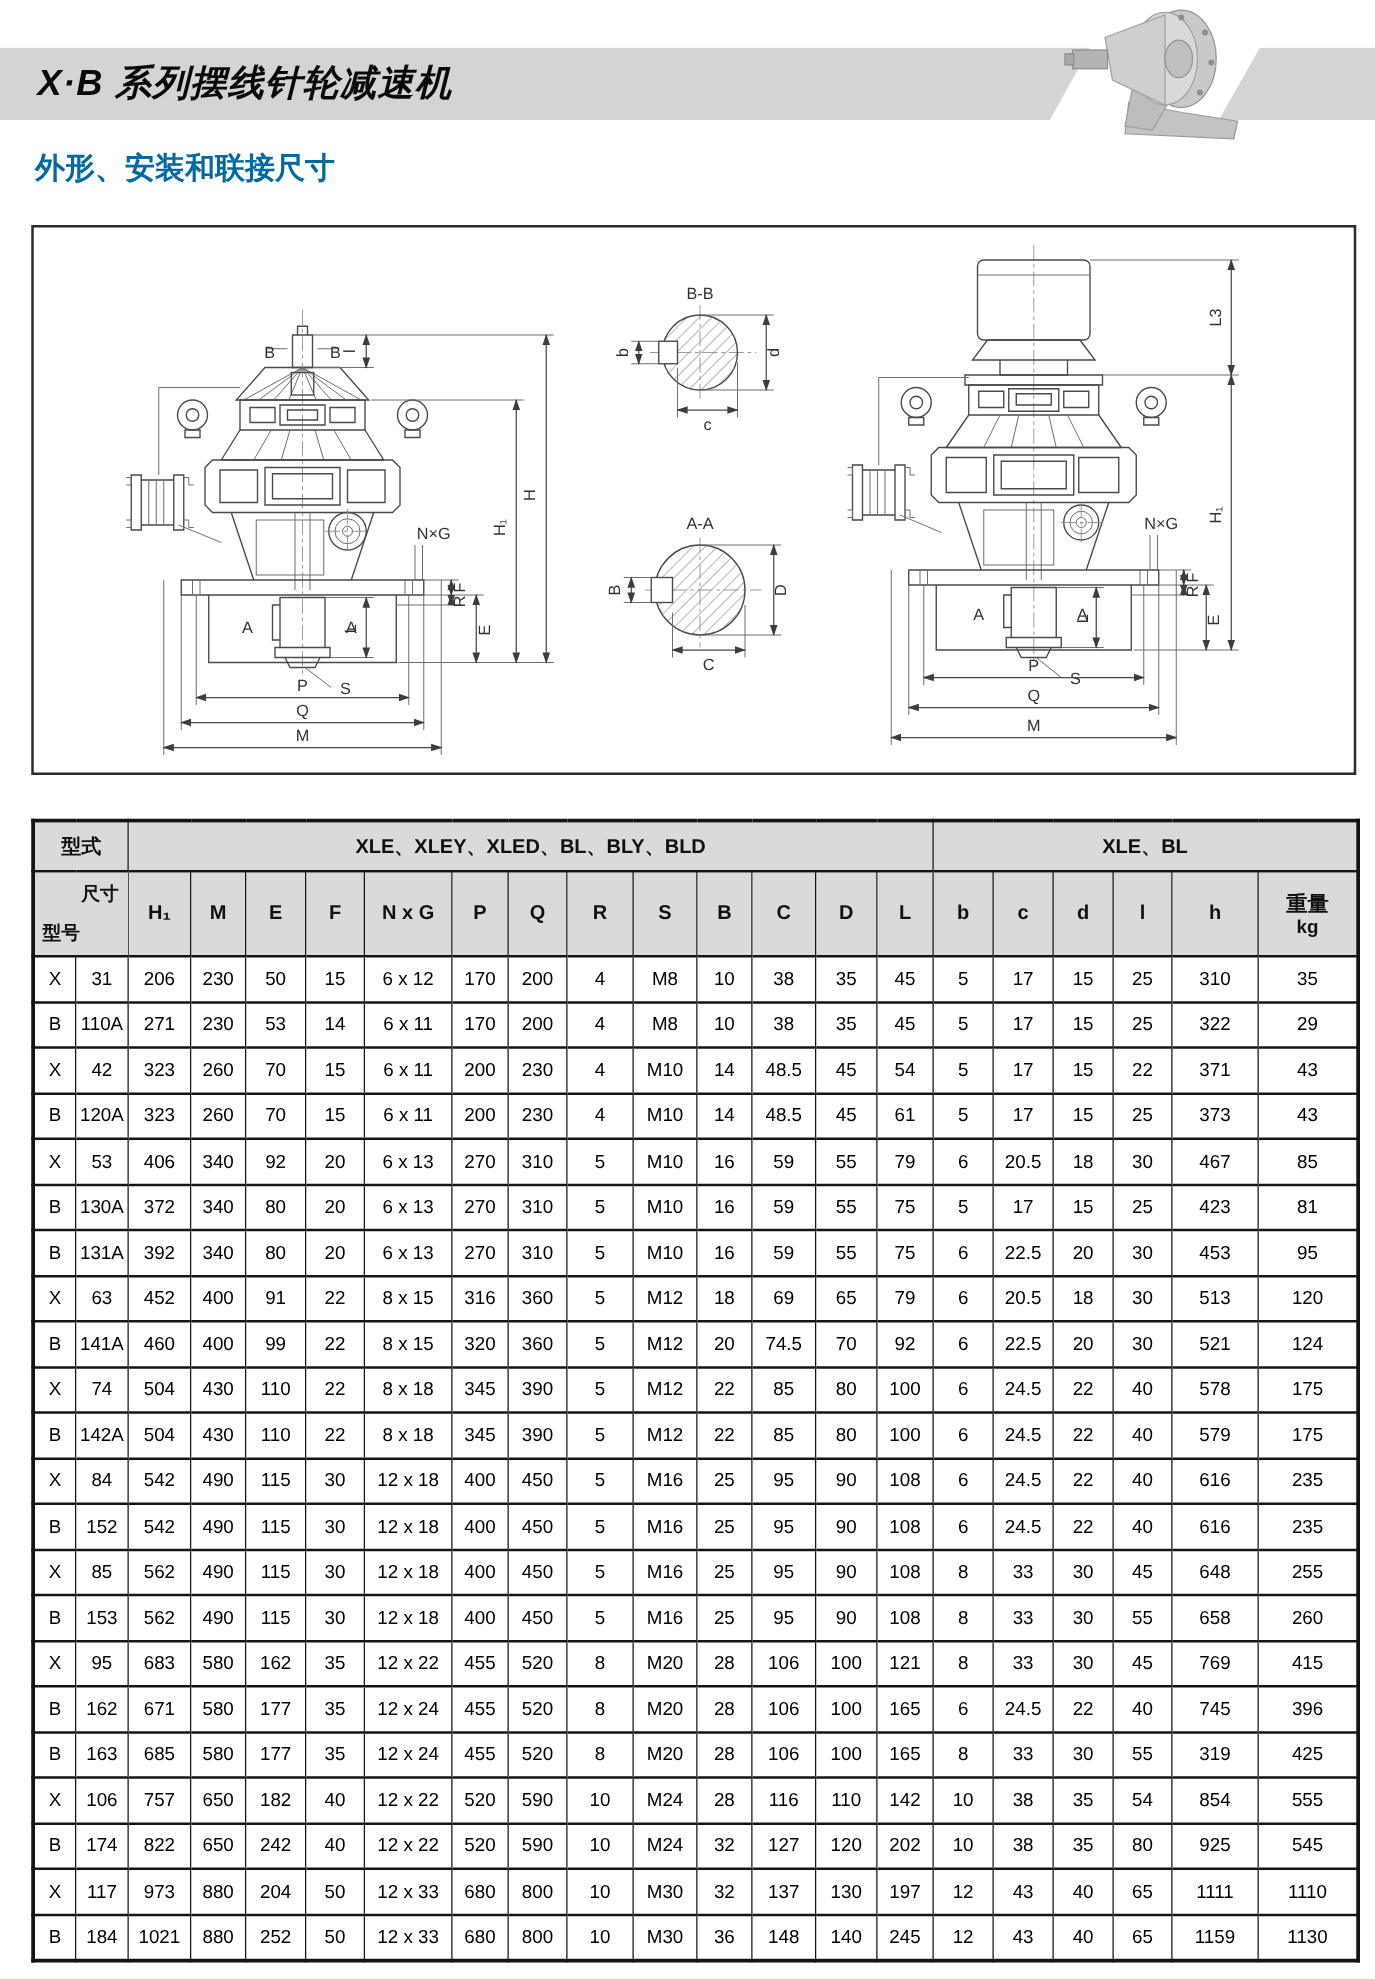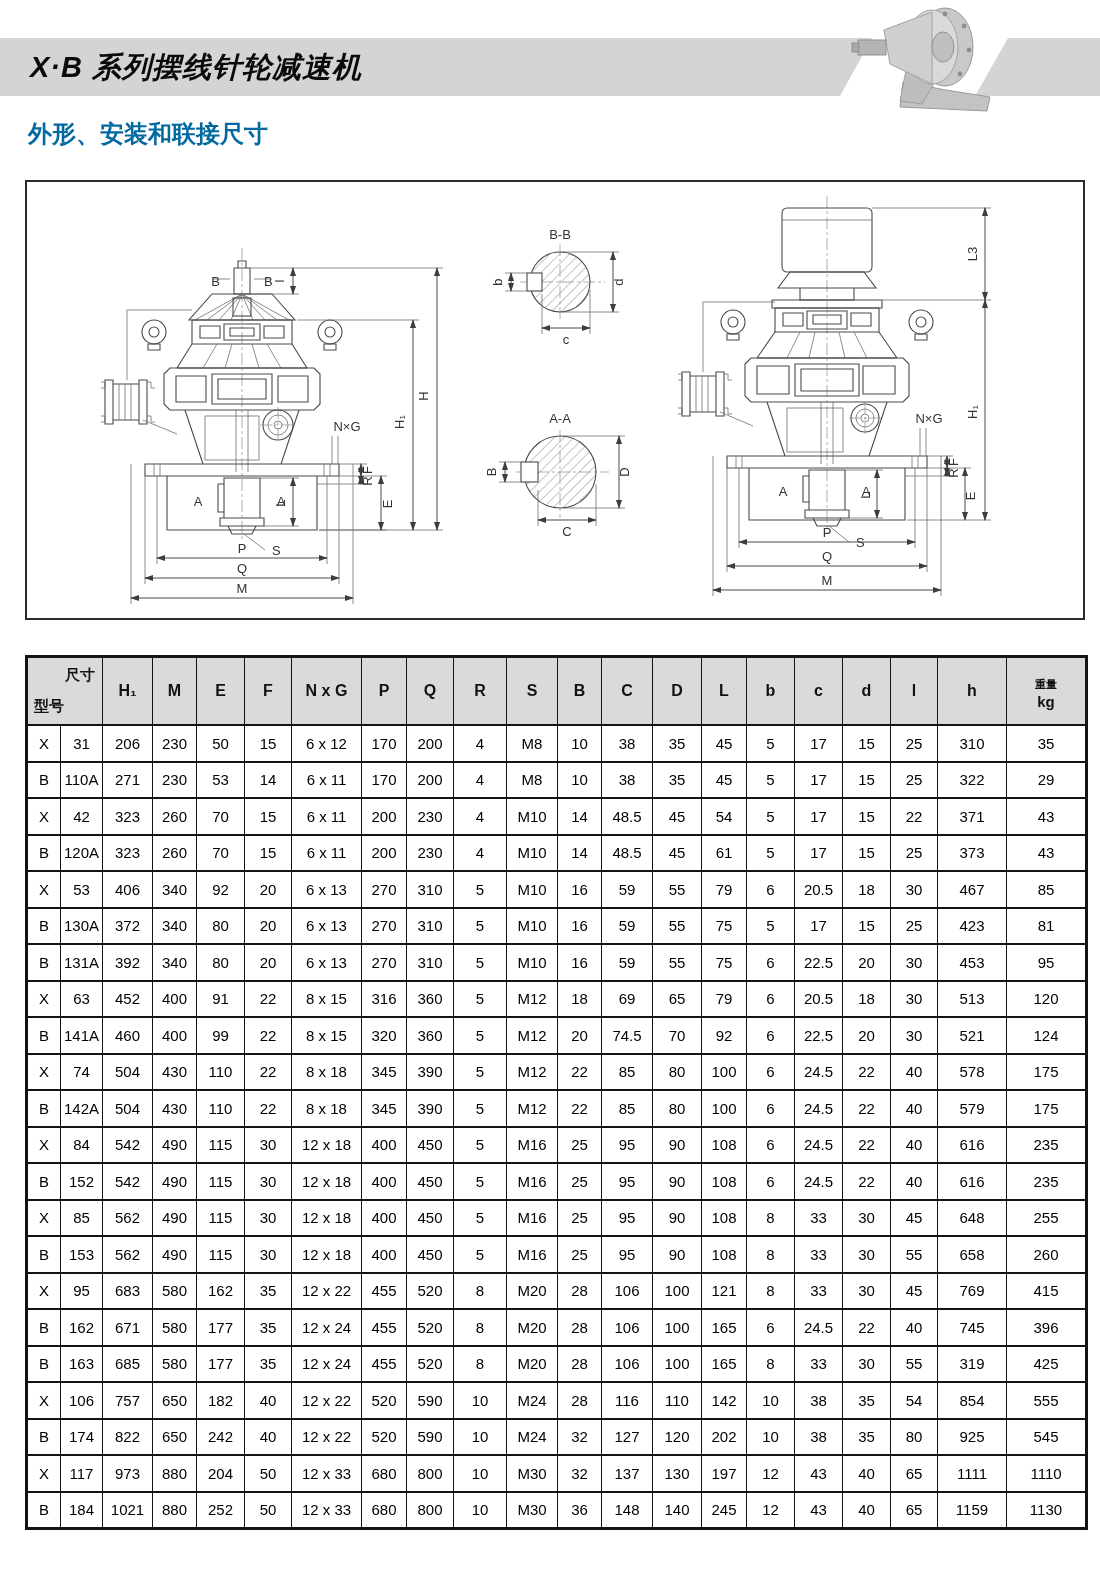--- a/index.html
+++ b/index.html
@@ -31,21 +31,21 @@
              text-align:center;vertical-align:middle;padding:0;overflow:hidden;white-space:nowrap;}
   table.dims thead tr.r1 th{height:38px;background:#dadada;font-size:16px;font-weight:bold;border-bottom-width:2.5px;}
   table.dims thead tr.r2 th{height:66px;background:#dadada;font-size:16px;font-weight:bold;border-bottom-width:2.5px;}
   table.dims tbody td{height:34.5px;font-size:15px;font-weight:400;color:#000;background:#fff;}
   th.gsep,td.gsep{border-left-width:2.2px;}
   th.msep,td.msep{border-left-width:2px;}
   th.diag{position:relative;background:
      linear-gradient(to bottom right,rgba(0,0,0,0) 49.5%,#141414 49.5%,#141414 50.6%,rgba(0,0,0,0) 50.6%),#dadada;}
   th.diag .d-top{position:absolute;top:8px;right:7px;font-size:15px;text-align:center;}
   th.diag .d-bot{position:absolute;bottom:8px;left:6px;font-size:15px;}
-  th.wt .w1{display:block;font-size:11px;line-height:18px;margin-top:4px;}
+  th.wt .w1{display:block;font-size:17px;line-height:18px;margin-top:4px;}
   th.wt .w2{display:block;font-size:15px;line-height:18px;font-weight:bold;}
 </style>
 </head>
 <body>
 
 <div class="page">
 
   <div class="banner">
     <div class="strip strip-left"></div>
     <div class="strip strip-right"></div>
@@ -290,20 +290,25 @@
         <col style="width:49px">
         <col style="width:45px">
         <col style="width:48px">
       <col style="width:48px">
         <col style="width:48px">
         <col style="width:47px">
         <col style="width:69px">
       <col style="width:80px">
     </colgroup>
     <thead>
+      <tr class="r1">
+        <th colspan="2" class="msep">型式</th>
+        <th colspan="13" class="msep">XLE、XLEY、XLED、BL、BLY、BLD</th>
+        <th colspan="6" class="gsep">XLE、BL</th>
+      </tr>
       <tr class="r2">
         <th colspan="2" class="diag">
           <span class="d-top">尺寸</span>
           <span class="d-bot">型号</span>
         </th>
         <th class="msep">H₁</th>
         <th>M</th>
         <th>E</th>
         <th>F</th>
         <th>N x G</th>

